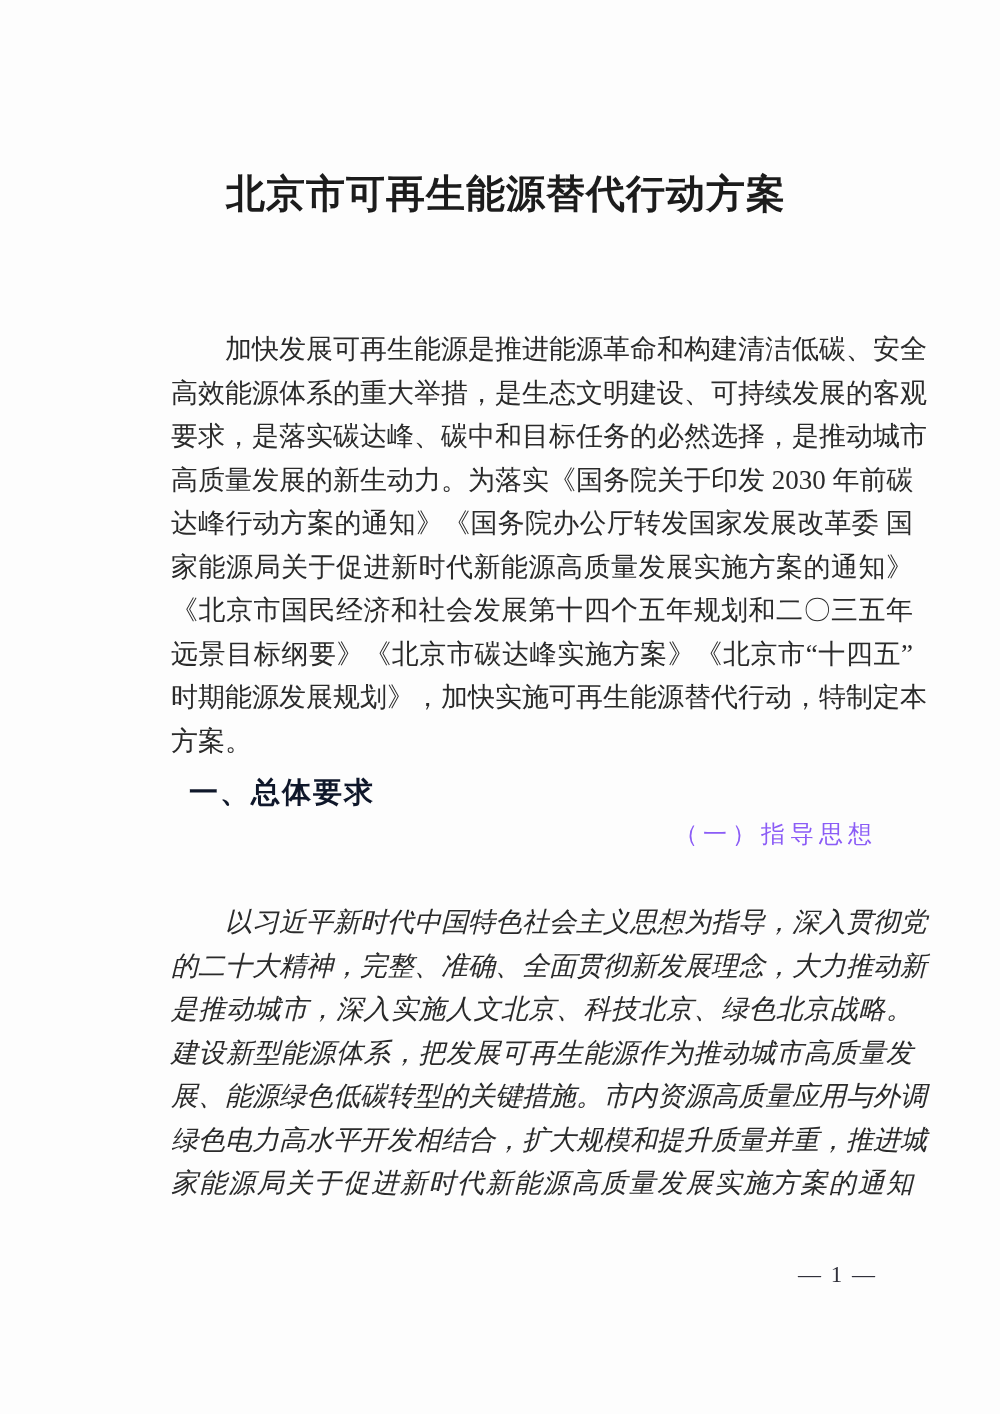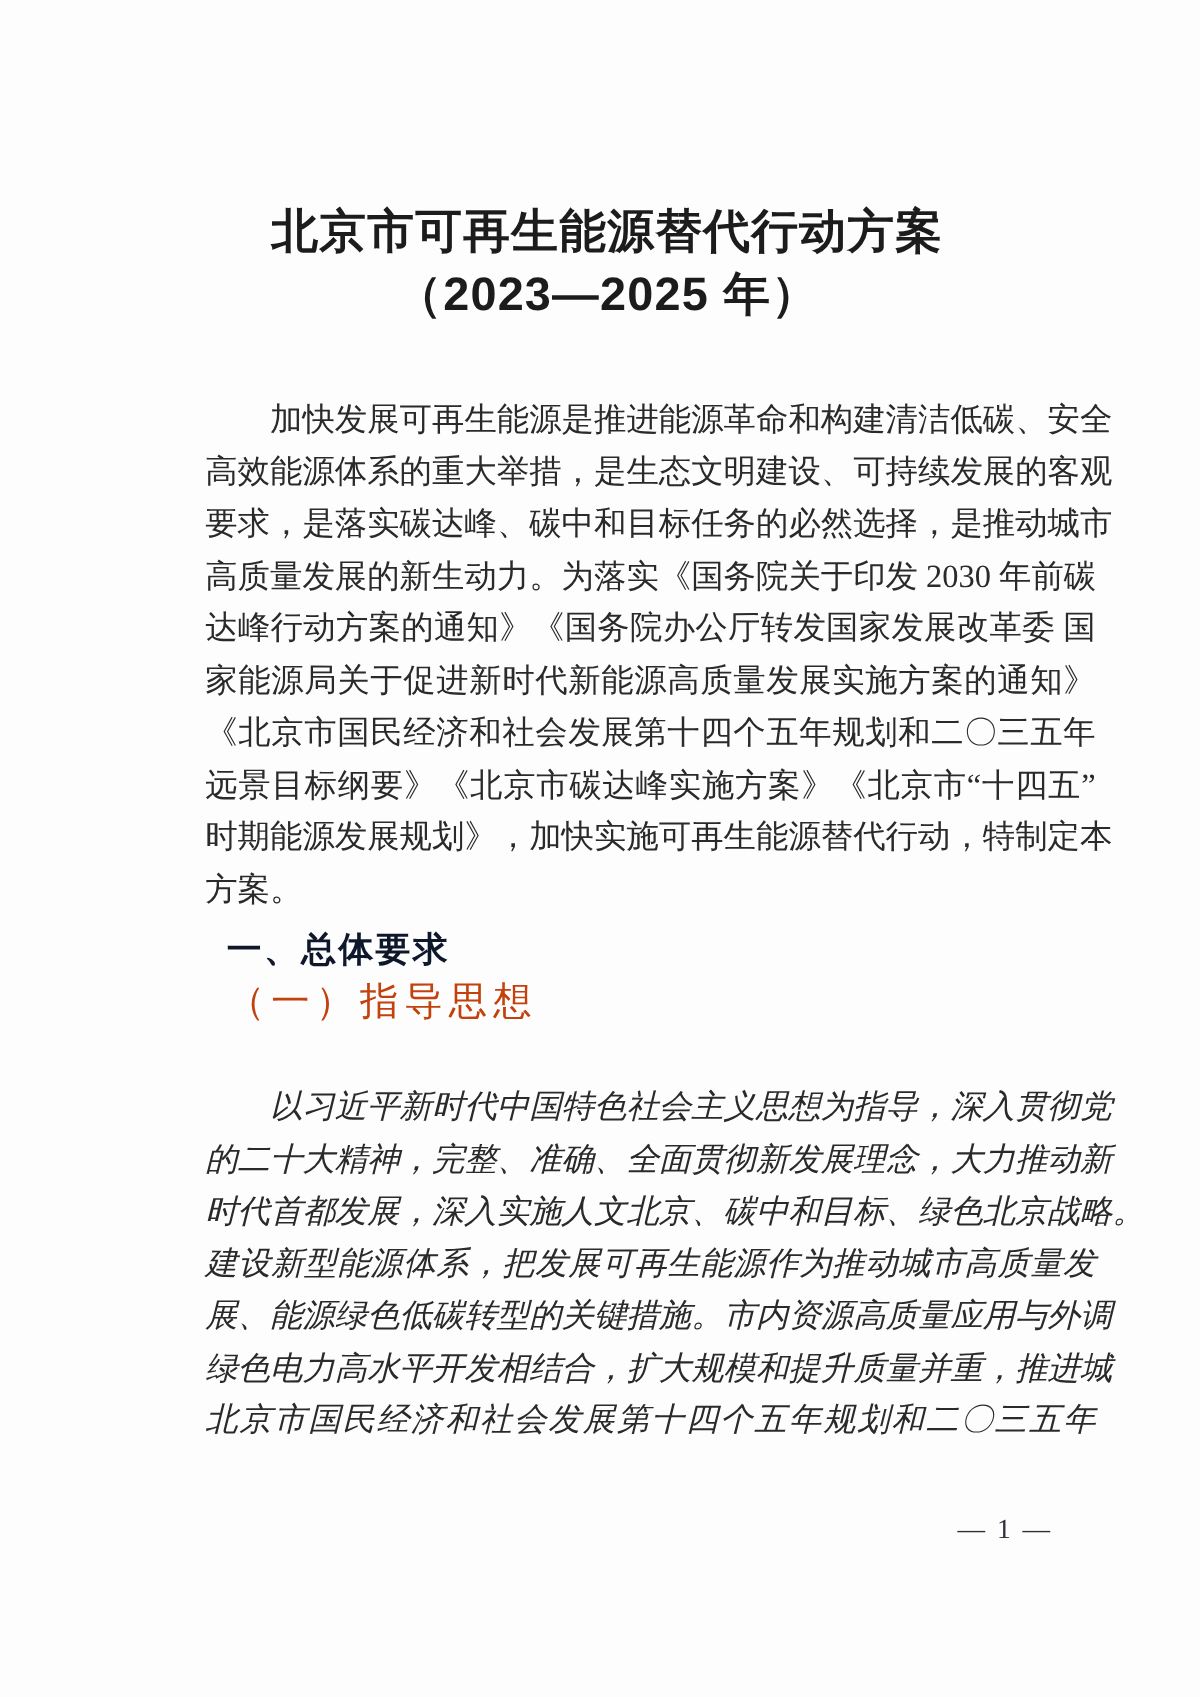--- a/index.html
+++ b/index.html
@@ -75,24 +75,25 @@
     letter-spacing: 2px;
   }
   .heading-l2 {
     position: absolute;
     left: 135px;
     top: 814px;
     width: 742px;
     padding-left: 54px;
     font-family: "Liberation Serif", serif;
     font-weight: 500;
-    font-size: 32px;
+    font-size: 24px;
     line-height: 40px;
-    color: #c2410c;
+    color: #8b5cf6;
     letter-spacing: 5px;
+    text-align: right;
   }
 
   
   .page-number {
     position: absolute;
     left: 135px;
     top: 1260px;
     width: 742px;
     text-align: right;
     font-size: 23px;
@@ -101,21 +102,20 @@
     letter-spacing: 2px;
   }
 </style>
 </head>
 <body>
 
 <div class="page">
 
   <div class="title-block">
     <div>北京市可再生能源替代行动方案</div>
-    <div>（2023—2025 年）</div>
   </div>
 
   <div class="paragraph para-intro">
     <div class="bodyline">　　加快发展可再生能源是推进能源革命和构建清洁低碳、安全</div>
     <div class="bodyline">高效能源体系的重大举措，是生态文明建设、可持续发展的客观</div>
     <div class="bodyline">要求，是落实碳达峰、碳中和目标任务的必然选择，是推动城市</div>
     <div class="bodyline">高质量发展的新生动力。为落实《国务院关于印发 2030 年前碳</div>
     <div class="bodyline">达峰行动方案的通知》《国务院办公厅转发国家发展改革委 国</div>
     <div class="bodyline">家能源局关于促进新时代新能源高质量发展实施方案的通知》</div>
     <div class="bodyline">《北京市国民经济和社会发展第十四个五年规划和二〇三五年</div>
@@ -124,22 +124,22 @@
     <div class="bodyline short">方案。</div>
   </div>
 
   <div class="heading-l1">一、总体要求</div>
 
   <div class="heading-l2">（一）指导思想</div>
 
   <div class="paragraph para-guiding">
     <div class="bodyline">　　以习近平新时代中国特色社会主义思想为指导，深入贯彻党</div>
     <div class="bodyline">的二十大精神，完整、准确、全面贯彻新发展理念，大力推动新</div>
-    <div class="bodyline">时代首都发展，深入实施人文北京、碳中和目标、绿色北京战略。</div>
+    <div class="bodyline">是推动城市，深入实施人文北京、科技北京、绿色北京战略。</div>
     <div class="bodyline">建设新型能源体系，把发展可再生能源作为推动城市高质量发</div>
     <div class="bodyline">展、能源绿色低碳转型的关键措施。市内资源高质量应用与外调</div>
     <div class="bodyline">绿色电力高水平开发相结合，扩大规模和提升质量并重，推进城</div>
-    <div class="bodyline">北京市国民经济和社会发展第十四个五年规划和二〇三五年</div>
+    <div class="bodyline">家能源局关于促进新时代新能源高质量发展实施方案的通知</div>
   </div>
 
   <div class="page-number">— 1 —</div>
 
 </div>
 
 </body></html>

